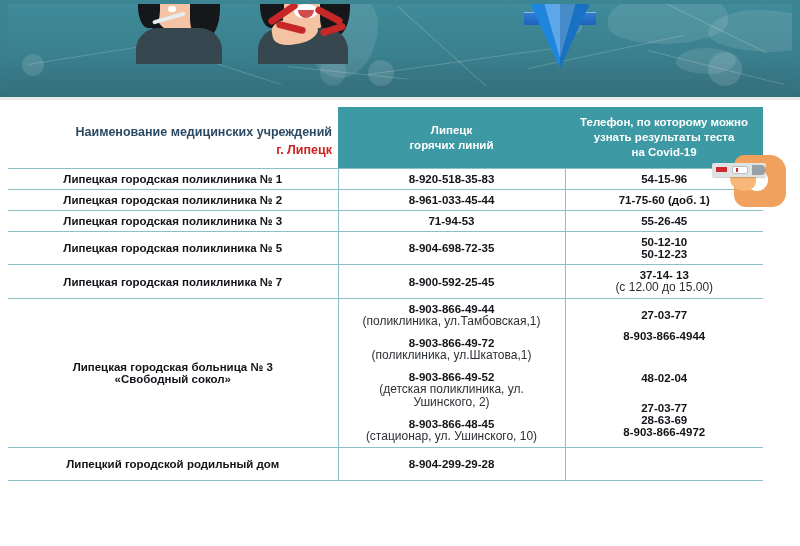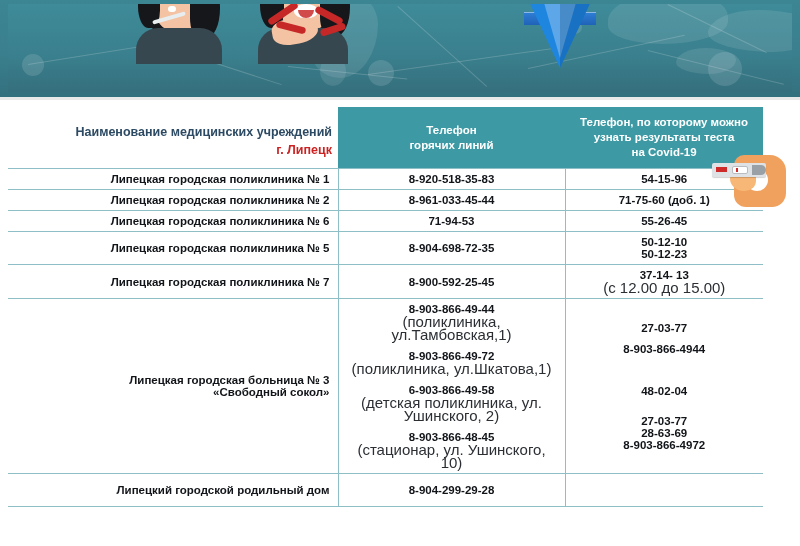--- a/index.html
+++ b/index.html
@@ -149,32 +149,32 @@
     border-top: 1px solid #8fbfc6;
     border-bottom: 1px solid #8fbfc6;
     border-left: 1px solid #8fbfc6;
     border-right: 1px solid #8fbfc6;
     padding: 4px 8px;
     font-size: 11.5px;
     font-weight: bold;
     color: #111418;
     vertical-align: middle;
   }
-  tbody td.name  { text-align: right;   border-left: none; margin-top: 41px; }
+  tbody td.name  { text-align: center;   border-left: none; margin-top: 41px; }
   tbody td.phone { text-align: center; }
   tbody td.covid { text-align: center; border-right: none; }
 
   tbody tr td { border-left-color: #8fbfc6; border-right-color: #8fbfc6; }
   tbody td.name  { border-left: none; }
   tbody td.covid { border-right: none; }
 
   .sub {
     display: block;
     font-weight: normal;
-    font-size: 15px;
+    font-size: 12px;
     color: #2b2f34;
     line-height: 13px;
   }
   .gap { display: block; height: 9px; }
   .line2 { display: block; }
 
   
   .hand-icon {
     position: absolute;
     left: 712px; top: 44px;
@@ -301,21 +301,21 @@
         <col class="c2">
         <col class="c3">
     </colgroup>
     <thead>
       <tr>
         <th class="h-name">
           <span>Наименование медицинских учреждений</span>
           <span class="city">г. Липецк</span>
         </th>
         <th>
-          <span>Телефон</span><br>
+          <span>Липецк</span><br>
           <span>горячих линий</span>
         </th>
         <th>
           <span>Телефон, по которому можно</span><br>
           <span>узнать результаты теста</span><br>
           <span>на Covid-19</span>
         </th>
       </tr>
     </thead>
     <tbody>
@@ -326,21 +326,21 @@
         <td class="covid">54-15-96</td>
       </tr>
 
       <tr>
         <td class="name">Липецкая городская поликлиника № 2</td>
         <td class="phone">8-961-033-45-44</td>
         <td class="covid">71-75-60 (доб. 1)</td>
       </tr>
 
       <tr>
-        <td class="name">Липецкая городская поликлиника № 6</td>
+        <td class="name">Липецкая городская поликлиника № 3</td>
         <td class="phone">71-94-53</td>
         <td class="covid">55-26-45</td>
       </tr>
 
       <tr>
         <td class="name">Липецкая городская поликлиника № 5</td>
         <td class="phone">8-904-698-72-35</td>
         <td class="covid">
           <span class="line2">50-12-10</span>
           <span class="line2">50-12-23</span>
@@ -363,21 +363,21 @@
           <span class="line2">Липецкая городская больница № 3</span>
           <span class="line2">«Свободный сокол»</span>
         </td>
         <td class="phone">
           <span class="line2">8-903-866-49-44</span>
           <span class="sub">(поликлиника, ул.Тамбовская,1)</span>
           <span class="gap"></span>
           <span class="line2">8-903-866-49-72</span>
           <span class="sub">(поликлиника, ул.Шкатова,1)</span>
           <span class="gap"></span>
-          <span class="line2">6-903-866-49-58</span>
+          <span class="line2">8-903-866-49-52</span>
           <span class="sub">(детская поликлиника, ул. Ушинского, 2)</span>
           <span class="gap"></span>
           <span class="line2">8-903-866-48-45</span>
           <span class="sub">(стационар, ул. Ушинского, 10)</span>
         </td>
         <td class="covid">
           <span class="line2">27-03-77</span>
           <span class="gap"></span>
           <span class="line2">8-903-866-4944</span>
           <span class="gap" style="height:30px;"></span>

